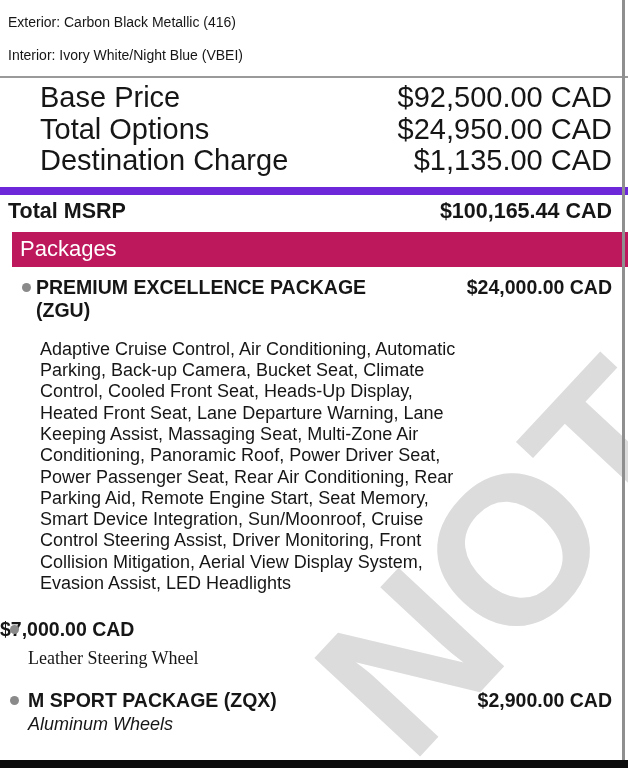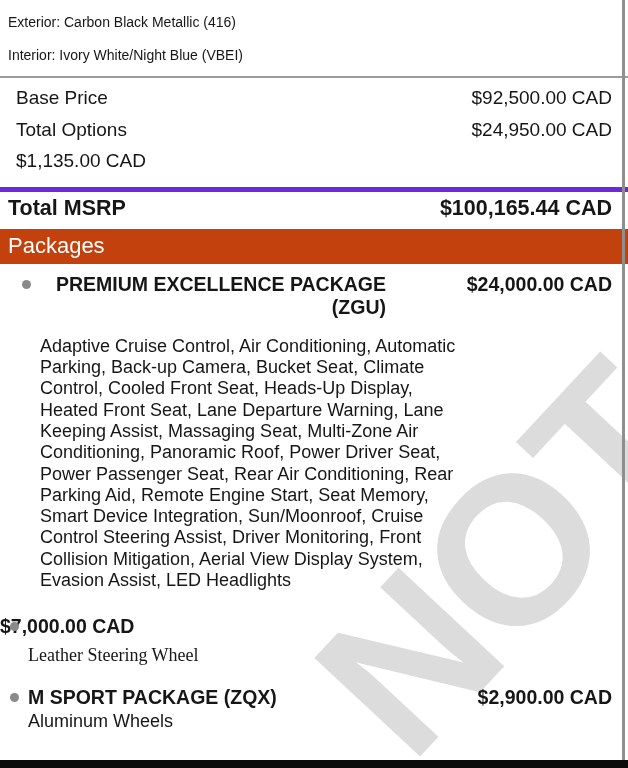--- a/index.html
+++ b/index.html
@@ -13,54 +13,54 @@
     display:flex;align-items:center;justify-content:center;
     transform:rotate(-47deg);
     font-size:210px;font-weight:700;letter-spacing:-4px;color:#dcdcdc;
     white-space:nowrap;z-index:0;user-select:none;
   }
   .content{position:relative;z-index:1;}
   
   .colors-block{padding:6px 8px 0 8px;font-size:14px;line-height:33px;}
   .divider1{height:0;border-top:2px solid #9a9a9a;margin-top:4px;}
   
-  .price-table{padding:4px 16px 2px 16px;font-size:19px;}
+  .price-table{padding:4px 16px 2px 16px;font-size:29px;margin-left:24px;}
   .price-row{display:flex;justify-content:space-between;line-height:31.6px;}
   .price-row .val{white-space:nowrap;}
   .total-row{
     display:flex;justify-content:space-between;align-items:center;
-    margin-top:8px;border-top:5px solid #6d28d9;
+    margin-top:8px;border-top:8px solid #6d28d9;
     padding:0 16px 0 8px;font-size:21.5px;line-height:33px;font-weight:700;
   }
   
   .section-bar{
-    margin-top:4px;height:35px;background:#c2410c;color:#ffffff;
-    font-size:22px;line-height:34px;padding-left:8px;
+    margin-top:4px;height:35px;background:#be185d;color:#ffffff;
+    font-size:22px;line-height:34px;padding-left:8px;margin-left:12px;
   }
   .pkg-head{
     position:relative;display:flex;justify-content:space-between;align-items:flex-start;
     padding-right:16px;font-weight:700;font-size:19.5px;line-height:23.5px;
   }
   .bullet{
     position:absolute;top:7px;width:9px;height:9px;border-radius:50%;background:#8a8a8a;
   }
   .pkg-price{white-space:nowrap;}
   .pkg-desc{font-size:18px;line-height:21.3px;}
   .pkg1 .pkg-head{margin-top:9px;}
   .pkg1 .bullet{left:22px;}
-  .pkg1 .pkg-name{margin-left:36px;width:350px;text-align:right;}
+  .pkg1 .pkg-name{margin-left:36px;width:350px;}
   .pkg1 .pkg-desc{margin:16px 0 0 40px;width:420px;}
   .pkg2{margin-top:24px;}
   .pkg2 .bullet{left:10px;}
   .pkg2 .pkg-name{margin-left:28px;width:350px;}
   .pkg2 .pkg-desc{margin:6px 0 0 28px;width:440px;line-height:21.5px;font-family:Liberation Serif, serif;}
   .pkg3{margin-top:20px;}
   .pkg3 .bullet{left:10px;}
   .pkg3 .pkg-name{margin-left:28px;width:350px;}
-  .pkg3 .pkg-desc{margin:1px 0 0 28px;width:440px;line-height:21.5px;}
+  .pkg3 .pkg-desc{margin:1px 0 0 28px;width:440px;line-height:21.5px;font-style:italic;}
   
   .right-border{position:absolute;top:0;bottom:0;right:3px;width:3px;background:#8f8f8f;z-index:2;}
   .bottom-bar{position:absolute;left:0;right:0;bottom:0;height:8px;background:#0b0b0b;z-index:2;}
 </style>
 </head>
 <body>
 
 <div class="sheet">
 
   <div class="watermark">NOT</div>
@@ -77,20 +77,21 @@
     <div class="price-table">
       <div class="price-row">
         <span class="lbl">Base Price</span>
         <span class="val">$92,500.00 CAD</span>
       </div>
       <div class="price-row">
         <span class="lbl">Total Options</span>
         <span class="val">$24,950.00 CAD</span>
       </div>
       <div class="price-row">
+        <span class="lbl">Destination Charge</span>
         <span class="val">$1,135.00 CAD</span>
       </div>
     </div>
 
     <div class="total-row">
       <span>Total MSRP</span>
       <span>$100,165.44 CAD</span>
     </div>
 
     <div class="section-bar">

